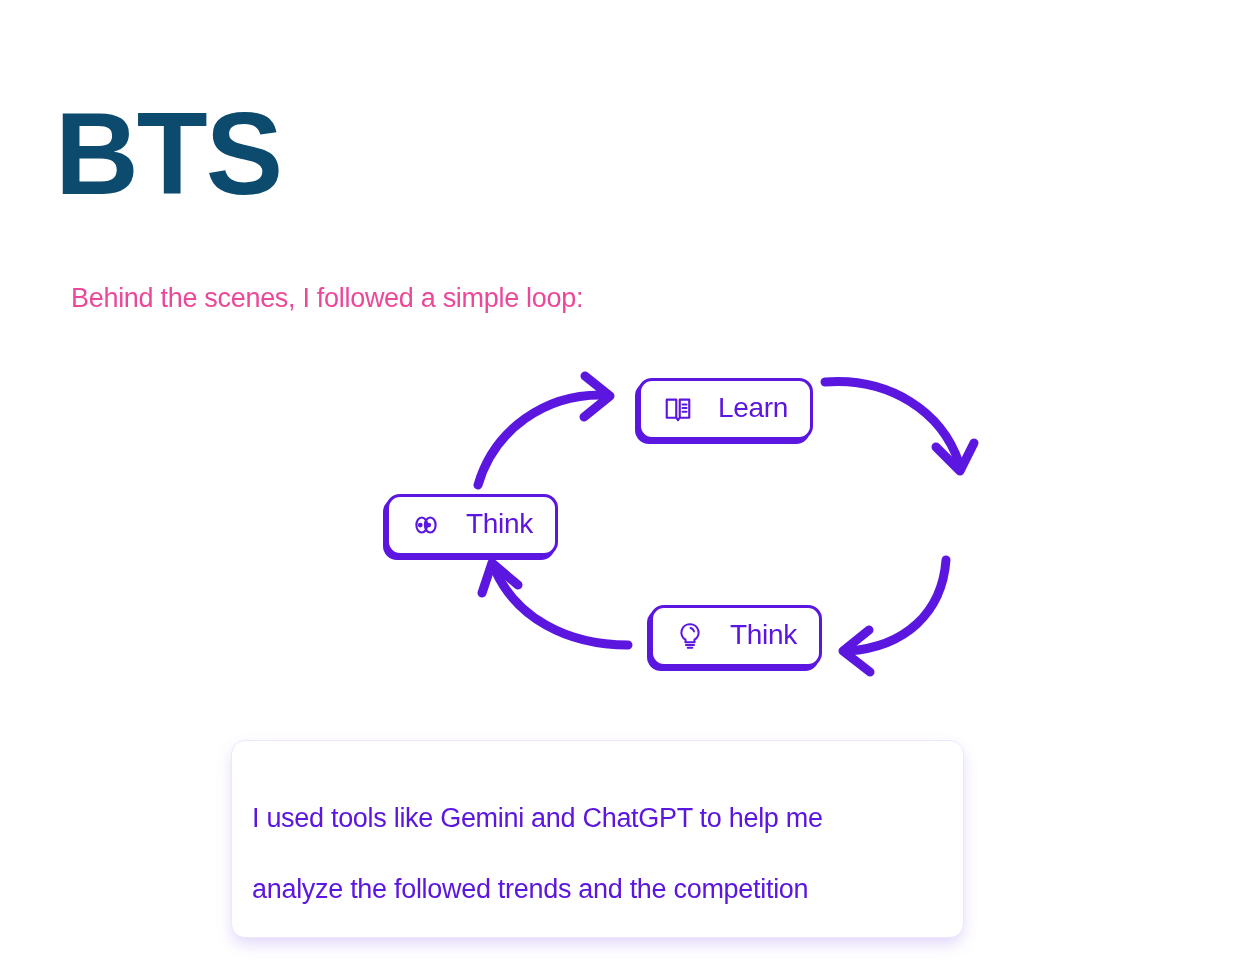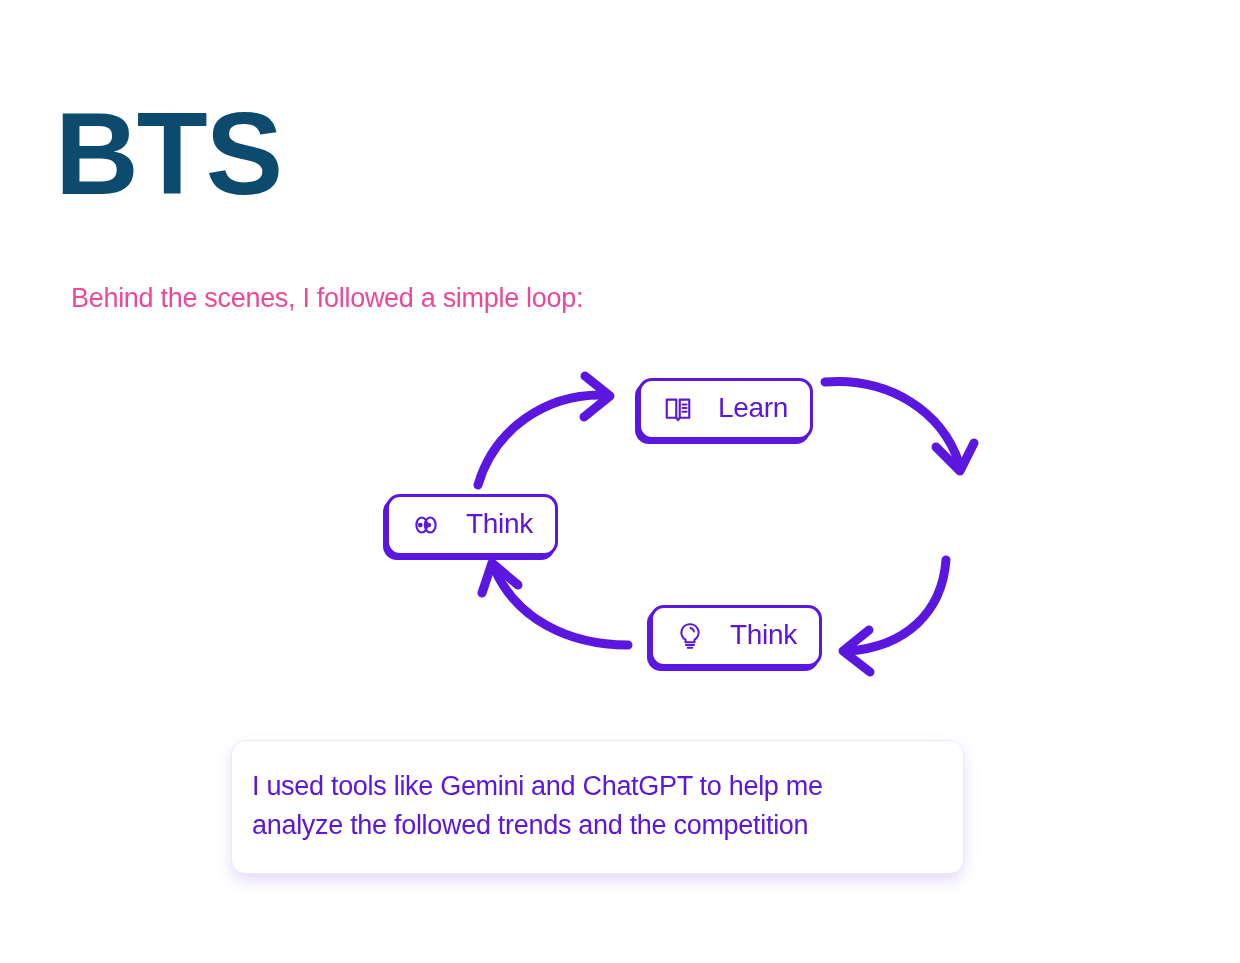--- a/index.html
+++ b/index.html
@@ -100,21 +100,21 @@
     padding: 26px 20px 28px 20px;
     background: #ffffff;
     border: 1px solid #EDE6FD;
     border-radius: 14px;
     box-shadow: 0 7px 16px -2px rgba(150,110,235,0.30);
     color: #5B16E0;
     font-size: 27px;
     line-height: 1.45;
     letter-spacing: -0.3px;
   }
-  #caption .cap-line { display: block; white-space: pre; }
+  #caption .cap-line { display: block; white-space: pre; margin-top: 32px; }
 </style>
 </head>
 <body>
 
 <div id="page-title">BTS</div>
 
 <div id="subtitle">Behind the scenes, I followed a simple loop:</div>
 
 <div id="loop">
 

